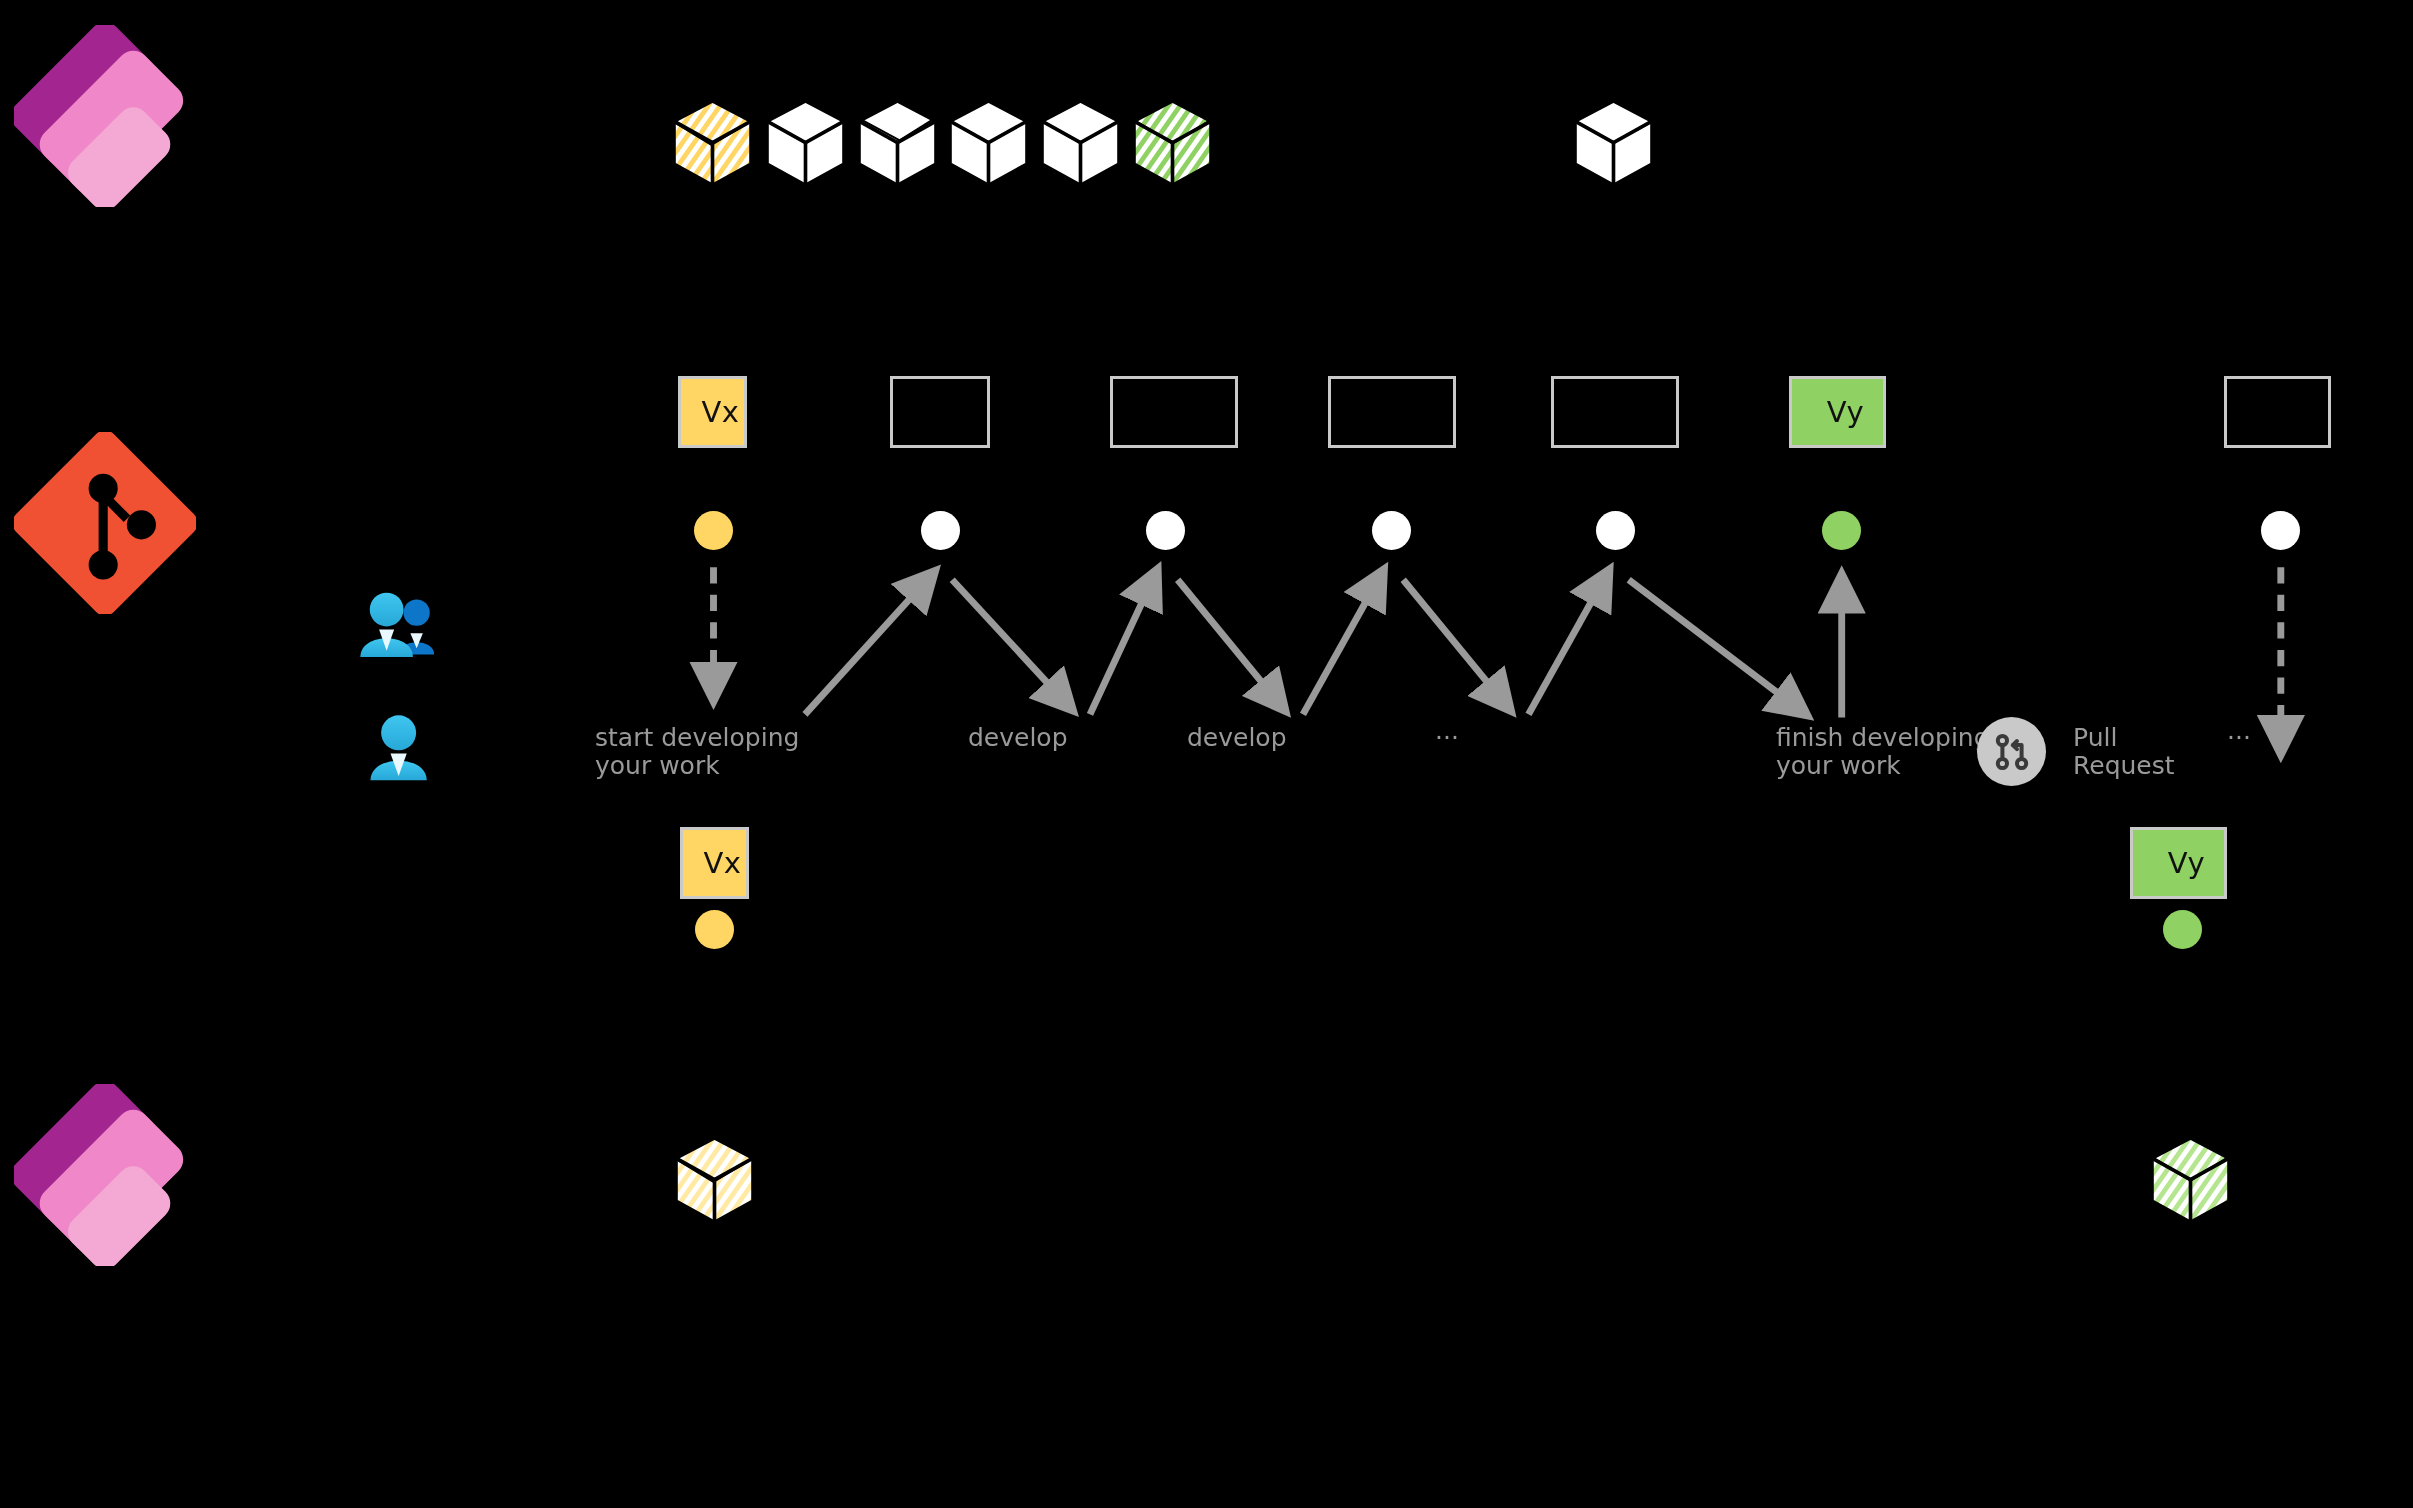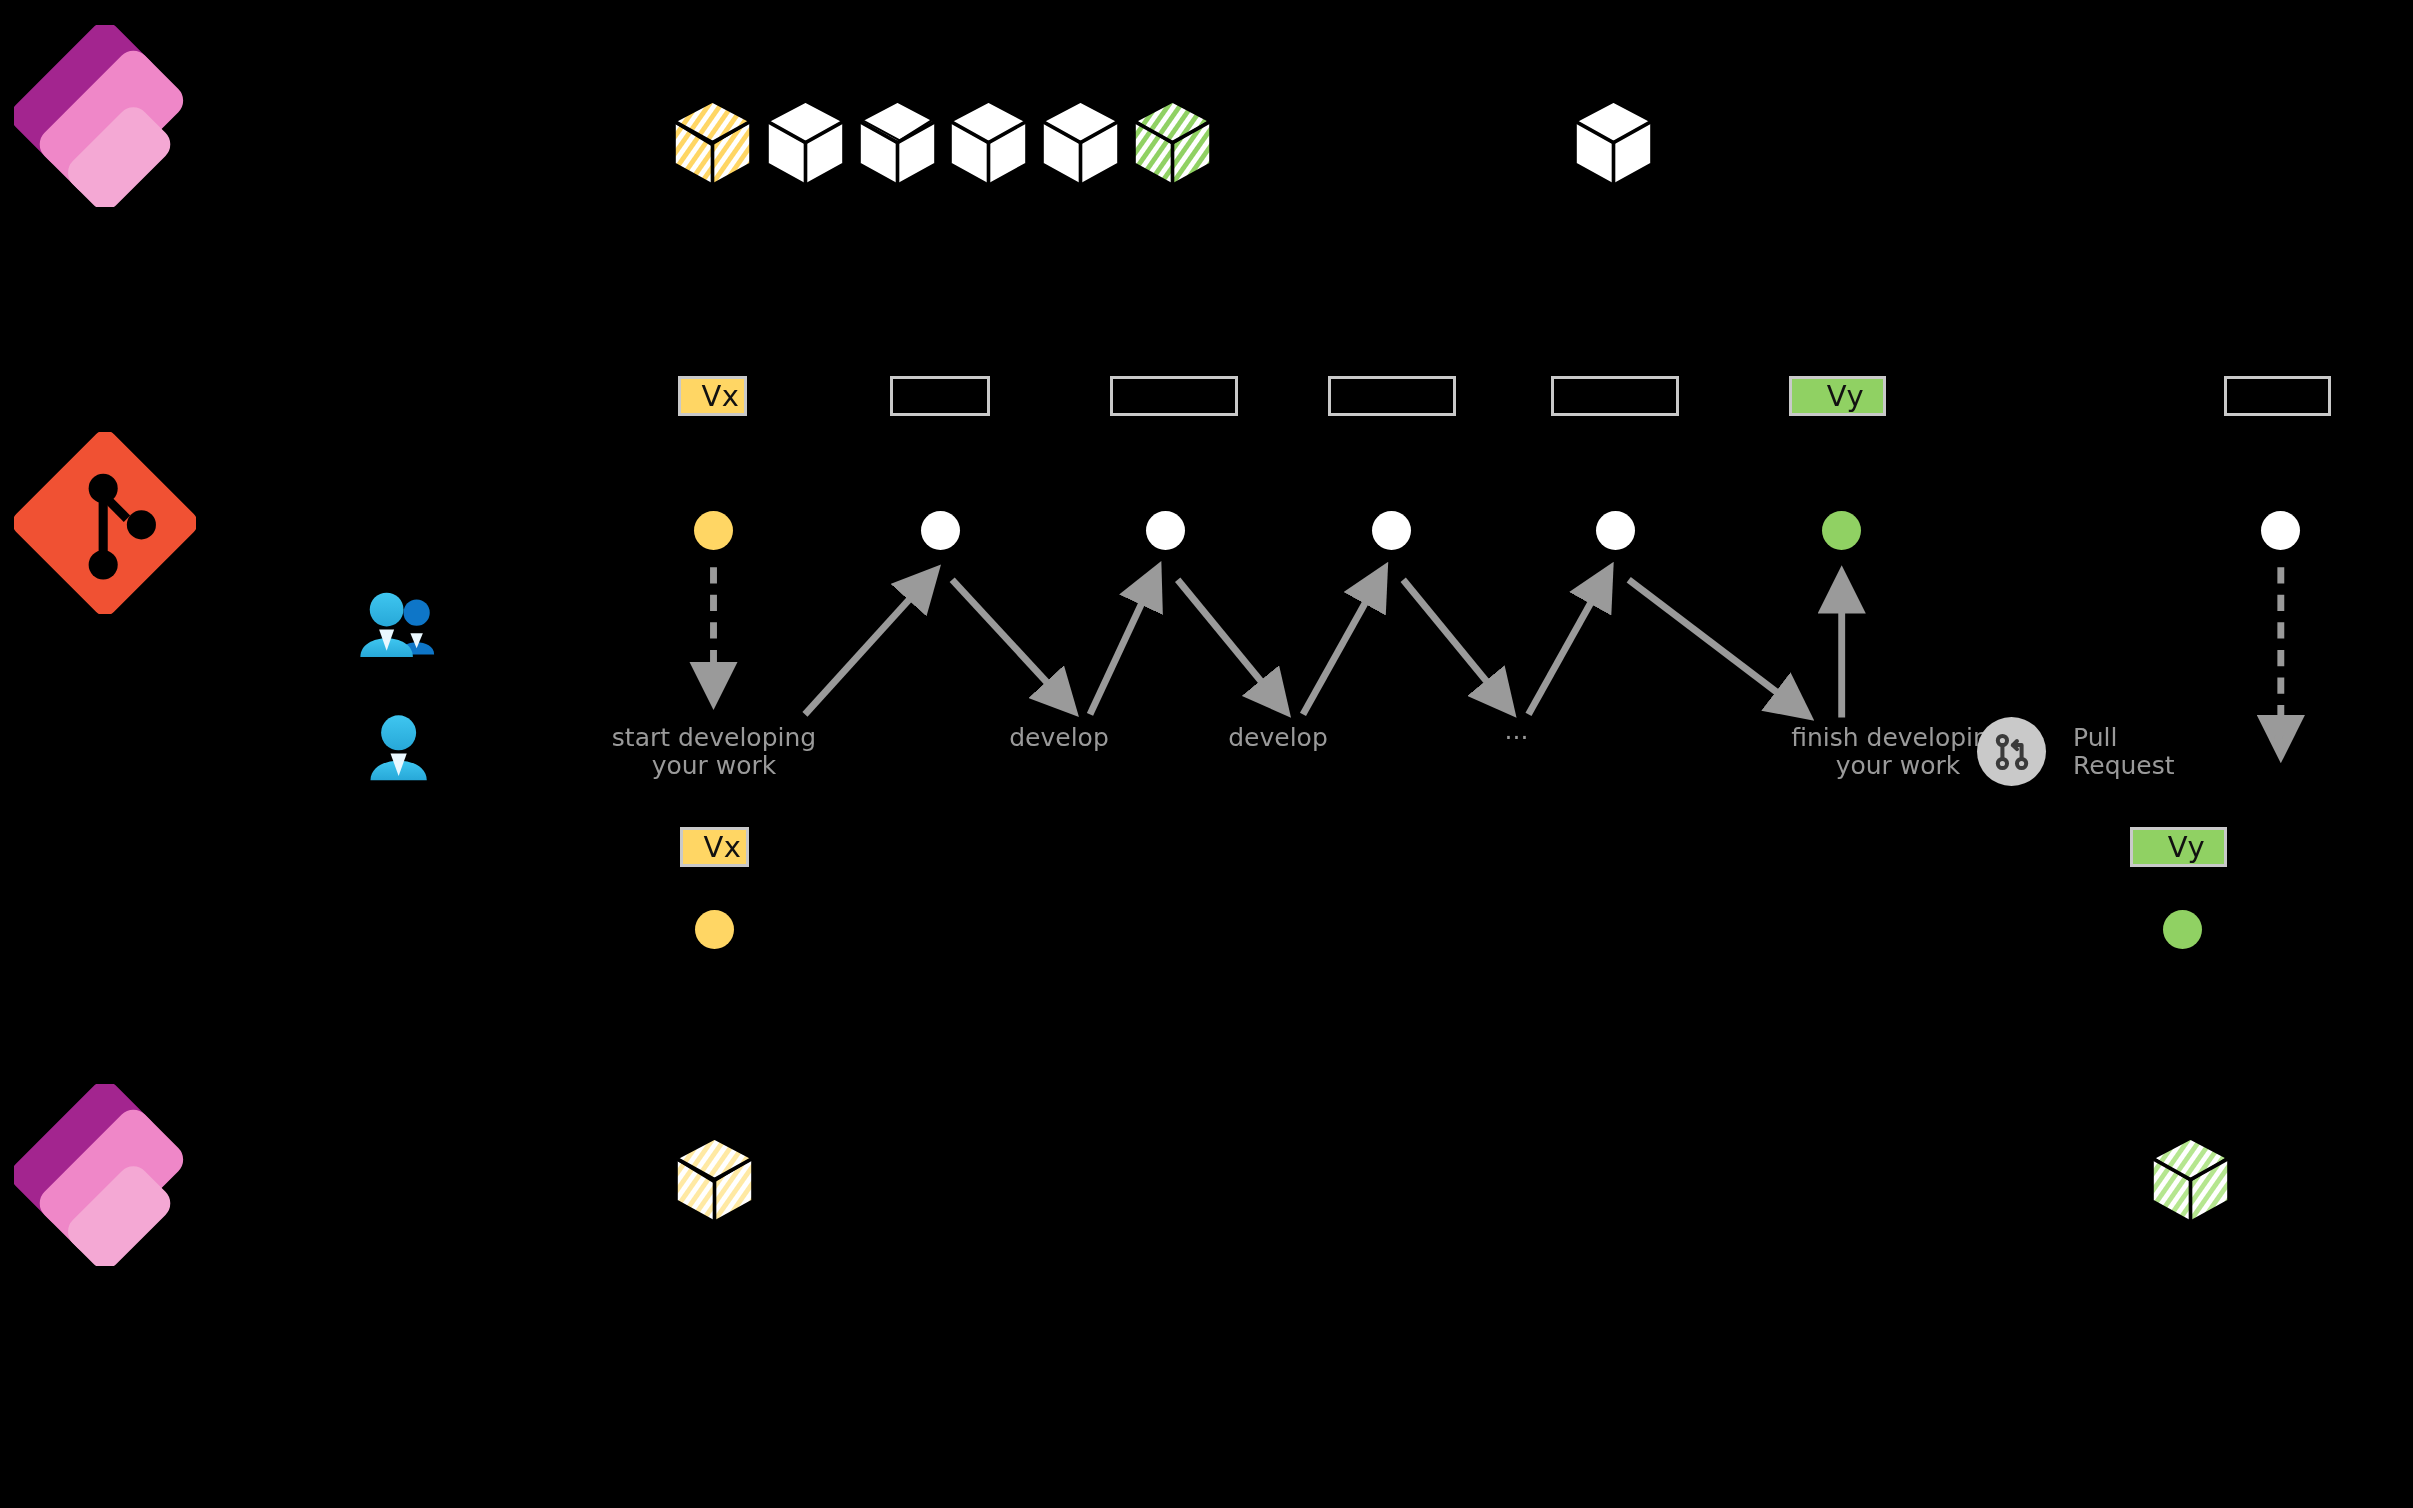--- a/index.html
+++ b/index.html
@@ -8,36 +8,36 @@
 
   
   .logo{position:absolute;width:182px;height:182px;}
   .logo svg{width:100%;height:100%;display:block;}
 
   
   .cube{position:absolute;width:107px;height:107px;}
   .cube svg{width:100%;height:100%;display:block;}
 
   
-  .tag{position:absolute;height:40px;border:3.1px solid #c9c9c9;
+  .tag{position:absolute;height:72px;border:3.1px solid #c9c9c9;
        box-sizing:border-box;display:flex;align-items:center;justify-content:center;padding-left:16px;}
   .tag.filled{border-color:#c9c9c9;}
   .tag span{font-family:"DejaVu Sans","Liberation Sans",sans-serif;
             font-size:29px;color:#111;letter-spacing:0.6px;}
 
   
   .dot{position:absolute;border-radius:50%;}
 
   
   #arrow-layer{position:absolute;left:0;top:0;width:2413px;height:1509px;
                pointer-events:none;}
 
   
   .lbl{position:absolute;color:#9a9a9a;font-size:25px;line-height:1.12;
-       text-align:center;font-family:"DejaVu Sans","Liberation Sans",sans-serif;
+       text-align:left;font-family:"DejaVu Sans","Liberation Sans",sans-serif;
        white-space:pre-line;}
 
   
   .people{position:absolute;}
   .people svg{display:block;}
 
   
   .pr-badge{position:absolute;width:69px;height:69px;border-radius:50%;
             background:#c9c9c9;display:flex;align-items:center;justify-content:center;}
   .pr-badge svg{width:46px;height:46px;display:block;}

